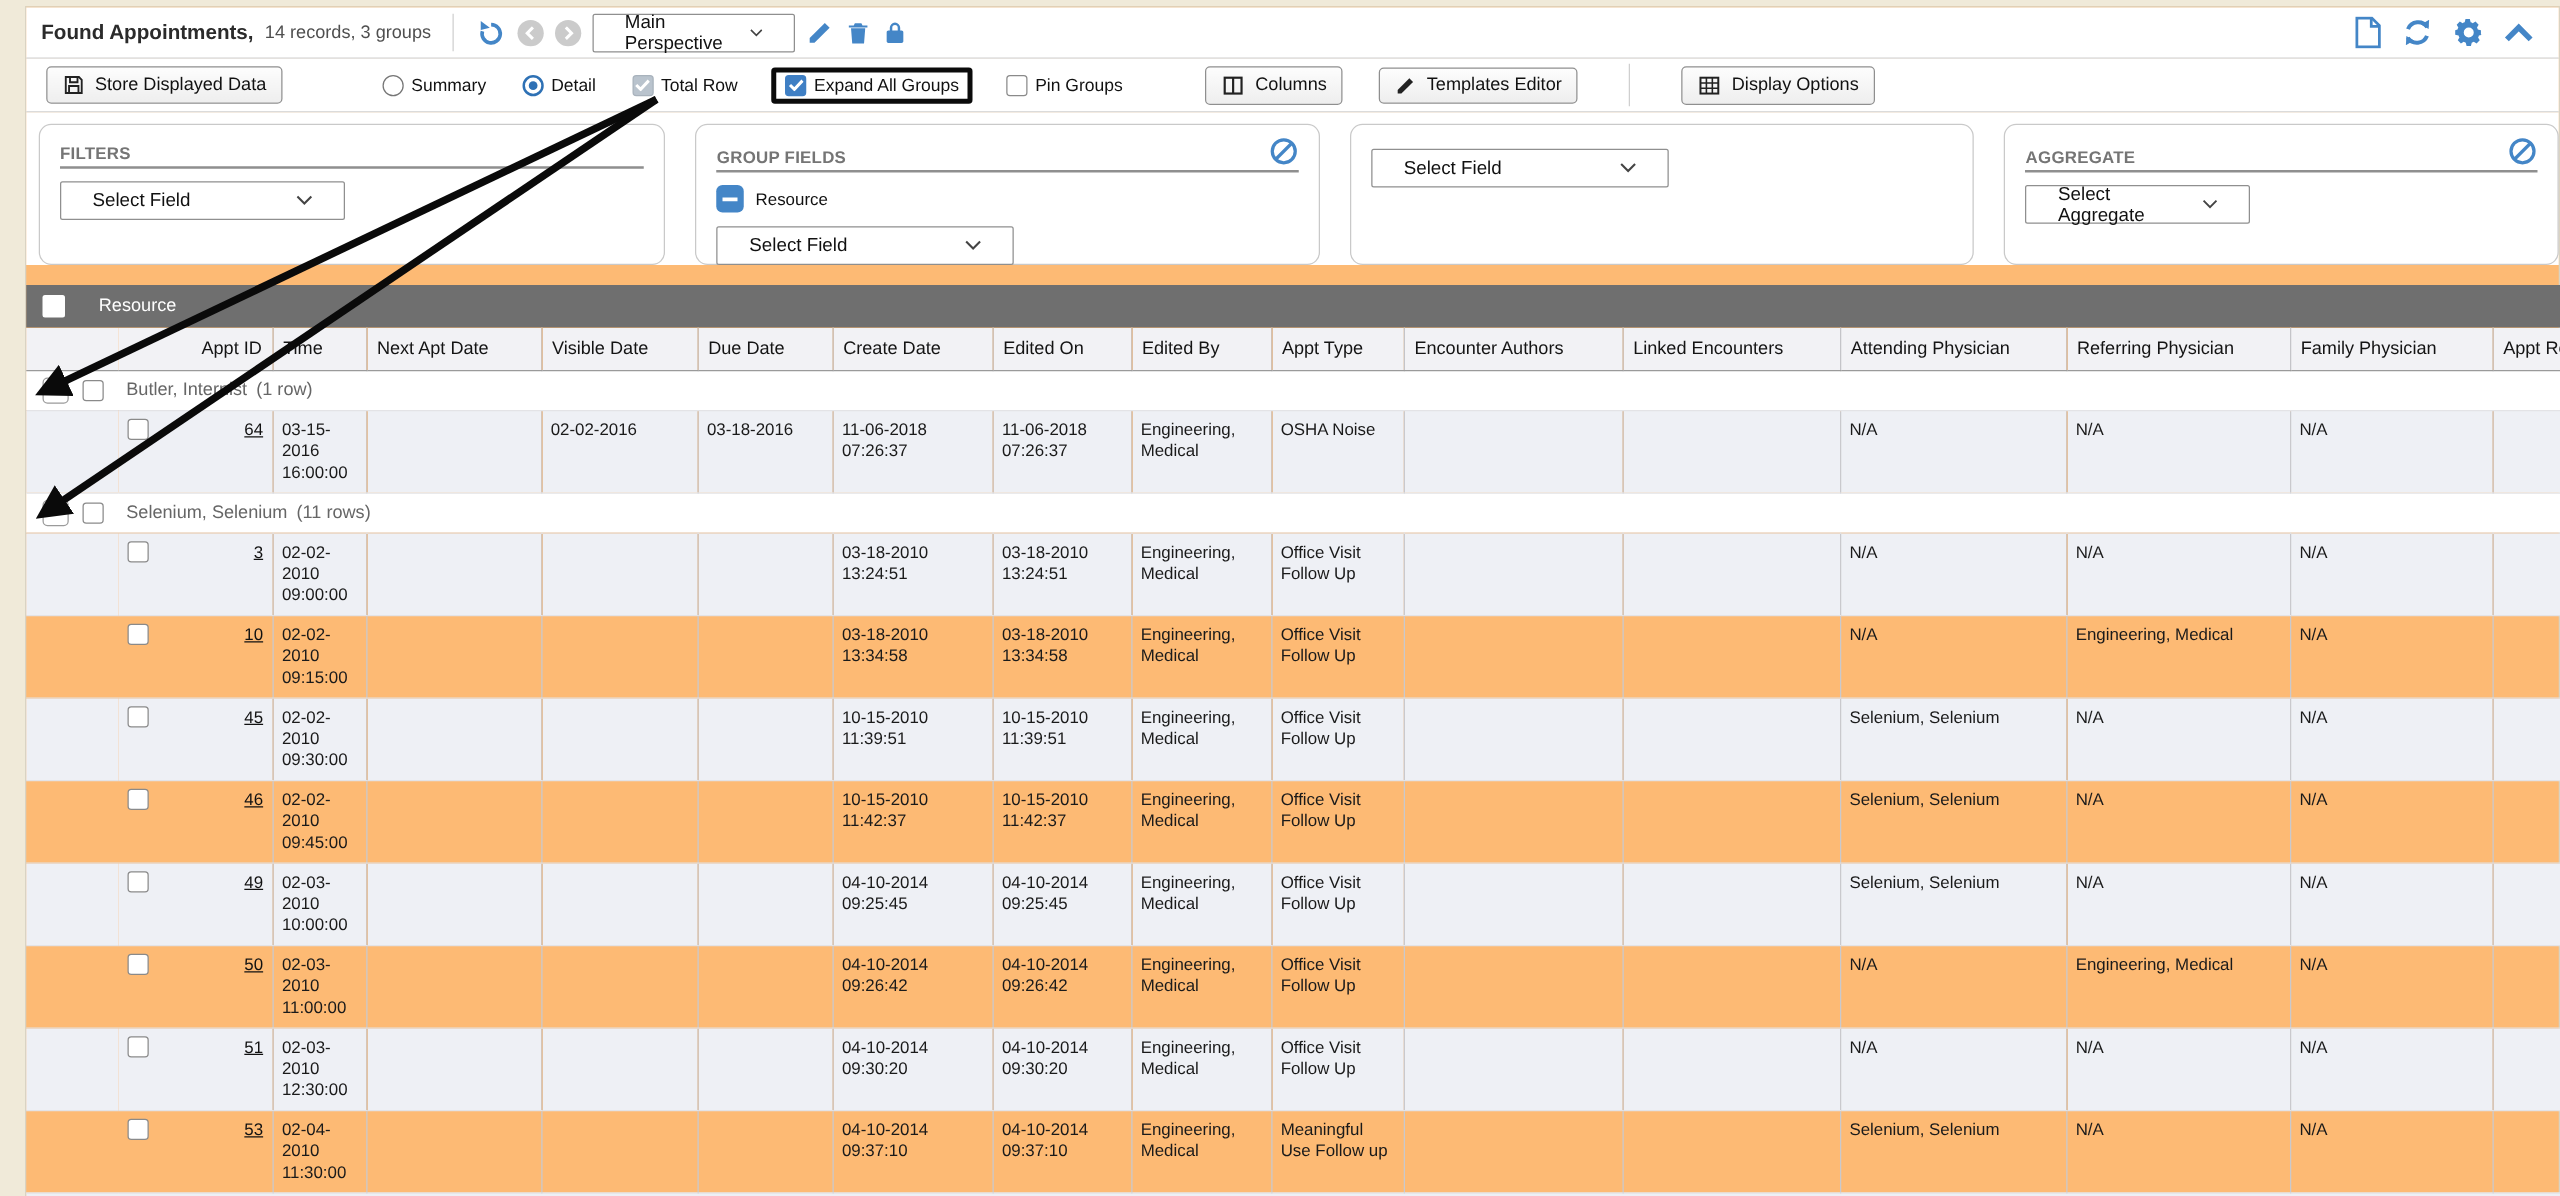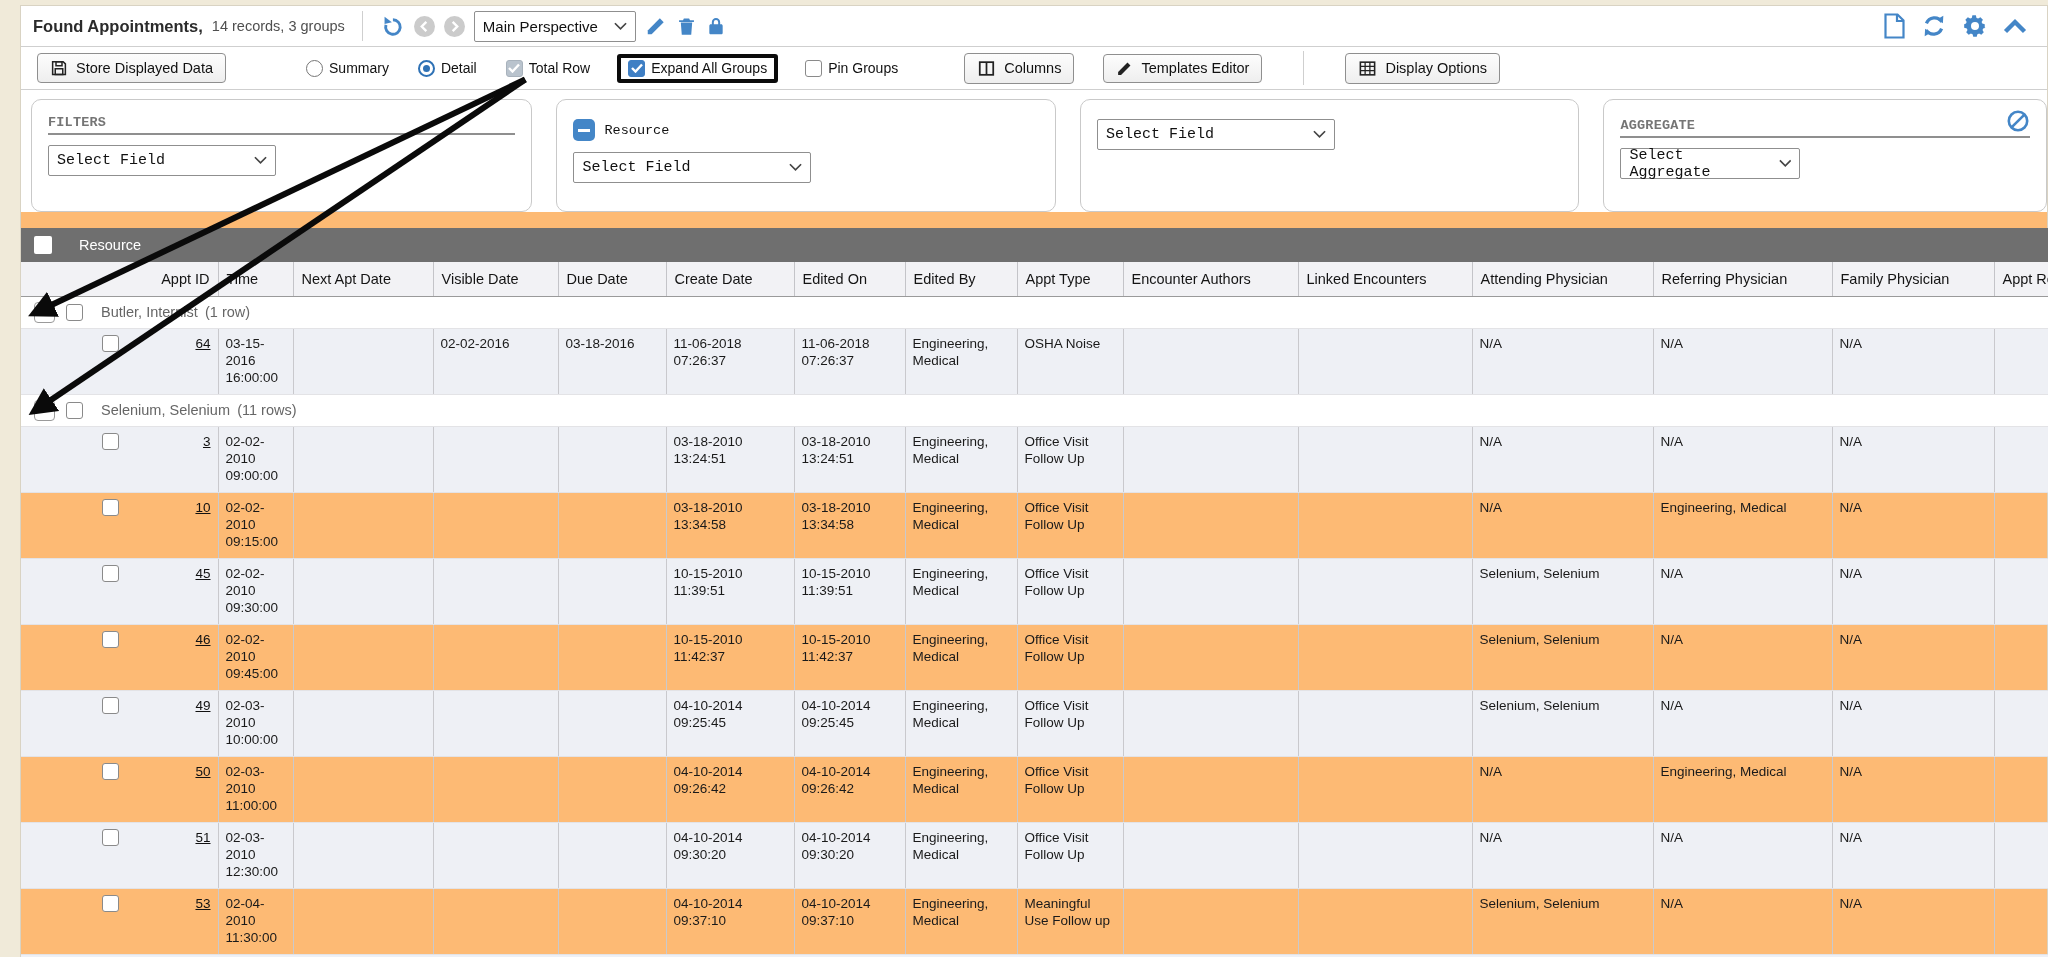--- a/index.html
+++ b/index.html
@@ -7,40 +7,40 @@
   .frame { position:relative; width:2048px; height:957px; background:#f0ead9; overflow:hidden; }
   .panel { position:absolute; left:20px; top:5px; width:2028px; height:952px; background:#fdba74; border:1px solid #d9d3c3; border-bottom:none; }
 
   
   .topbar { height:41px; display:flex; align-items:center; padding:0 14px 0 12px; gap:9px; border-bottom:1px solid #cfcfcf; background:#fff; }
   .title { font-size:16.5px; font-weight:bold; color:#2b2b2b; white-space:nowrap; }
   .subtitle { font-size:14.5px; color:#4f4f4f; white-space:nowrap; }
   .vdiv { width:1px; height:30px; background:#cfcfcf; margin:0 8px; }
   .icon-btn { display:flex; align-items:center; justify-content:center; background:none; border:none; cursor:pointer; padding:0; }
   .circle-btn { width:21px; height:21px; border-radius:50%; background:#cbcbcb; color:#fff; display:flex; align-items:center; justify-content:center; font-weight:bold; font-size:13px; border:none; }
-  .select { background:#fff; border:1px solid #8f8f8f; border-radius:2px; height:31px; display:flex; align-items:center; justify-content:space-between; padding:0 8px; font-size:15px; color:#111; cursor:pointer; }
+  .select { background:#fff; border:1px solid #8f8f8f; border-radius:2px; height:31px; display:flex; align-items:center; justify-content:space-between; padding:0 25px; font-size:15px; color:#111; cursor:pointer; }
   .select .chev { margin-left:10px; }
   .spacer { flex:1; }
   .right-icons { display:flex; align-items:center; gap:15px; padding-right:6px; }
 
   
   .toolbar { height:43px; display:flex; align-items:center; padding:0 14px 0 16px; gap:29px; border-bottom:1px solid #cfcfcf; background:#fff; }
   .btn { display:flex; align-items:center; gap:8px; border:1px solid #8f8f8f; border-radius:4px; background:linear-gradient(#fdfdfd,#eeeeee); padding:5px 12px; font-size:14.5px; color:#111; cursor:pointer; white-space:nowrap; }
   .ctl { display:flex; align-items:center; gap:6px; font-size:14px; color:#111; white-space:nowrap; cursor:pointer; }
   .radio { width:17px; height:17px; border:1px solid #767676; border-radius:50%; background:#fff; position:relative; flex:none; }
   .radio.on { border:2px solid #2e71b5; }
   .radio.on::after { content:""; position:absolute; left:3px; top:3px; width:7px; height:7px; border-radius:50%; background:#2e71b5; }
   .cb { width:17px; height:17px; border:1px solid #8a8a8a; border-radius:3px; background:#fff; flex:none; display:flex; align-items:center; justify-content:center; }
   .cb.blue { background:#3f7fc4; border-color:#3f7fc4; }
   .cb.gray { background:#b9c3cd; border-color:#a8b2bc; }
   .hl-box { display:flex; align-items:center; gap:6px; border:4px solid #0b0b0b; border-radius:3px; padding:2px 7px; margin:16px -2px; }
   .tb-div { width:1px; height:34px; background:#cfcfcf; margin:0 12px; }
 
   
-  .panels { display:flex; gap:24px; padding:9px 0 0 10px; background:#fff;font-family:Liberation Mono, monospace; }
+  .panels { display:flex; gap:24px; padding:9px 0 0 10px; background:#fff; }
   .fpanel { border:1px solid #c9c9c9; border-radius:10px; padding:9px 16px 10px 16px; height:113px; background:#fff; }
   .fpanel.filters { width:502px; } .fpanel.groupf { width:500px; } .fpanel.pivotf { width:500px; } .fpanel.aggf { width:444px; }
   .fp-hd { display:flex; align-items:flex-end; justify-content:space-between; border-bottom:2px solid #8f8f8f; padding-bottom:3px; min-height:26px; }
   .fp-title { font-size:13.5px; font-weight:bold; color:#757575; letter-spacing:.2px; }
   .field-row { display:flex; align-items:center; gap:9px; margin-top:9px; height:24px; }
   .minus-sq { width:22px; height:22px; border-radius:5px; background:#4486c7; position:relative; flex:none; cursor:pointer; }
   .minus-sq::after { content:""; position:absolute; left:5px; top:9.5px; width:12px; height:3px; background:#fff; }
   .field-label { font-size:13.5px; color:#111; }
   .fsel { margin-top:10px; }
 
@@ -219,20 +219,27 @@
           </div>
         <div class="select fsel" style="width:228px">
           <span>Select Field</span>
           <svg class="chev" width="13" height="9" viewBox="0 0 14 9">
               <path d="M1 1l6 6 6-6" fill="none" stroke="#444" stroke-width="1.8"></path>
             </svg>
         </div>
       </div>
 
       <div class="fpanel groupf">
+        <div class="fp-hd">
+          <span class="fp-title">GROUP FIELDS</span>
+          <svg class="ic" width="24" height="24" viewBox="0 0 24 24">
+              <circle cx="12" cy="12" r="9.2" fill="none" stroke="#4486c7" stroke-width="2.6"></circle>
+              <path d="M5.8 18.2 18.2 5.8" stroke="#4486c7" stroke-width="2.6"></path>
+            </svg>
+        </div>
         <div class="field-row">
           <span class="minus-sq"></span>
           <span class="field-label">Resource</span>
         </div>
         <div class="select fsel" style="width:238px">
           <span>Select Field</span>
           <svg class="chev" width="13" height="9" viewBox="0 0 14 9">
               <path d="M1 1l6 6 6-6" fill="none" stroke="#444" stroke-width="1.8"></path>
             </svg>
         </div>

